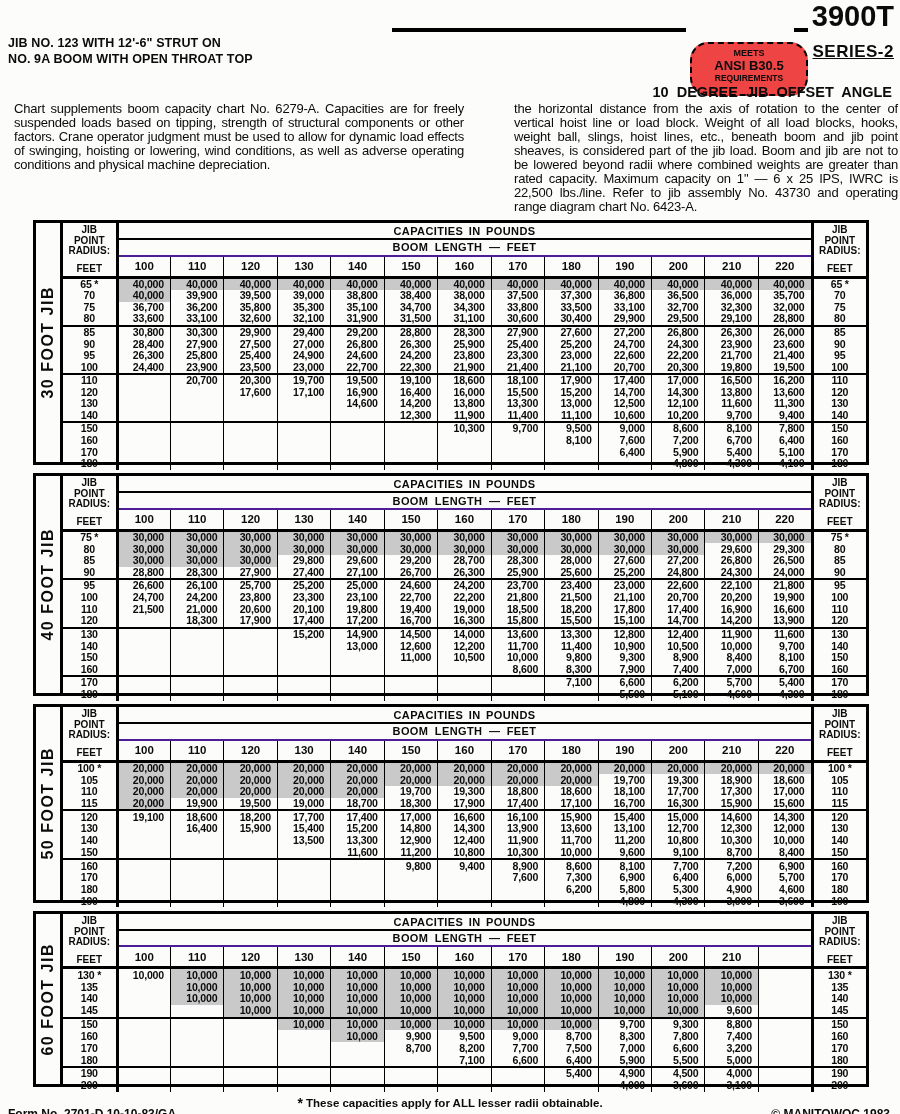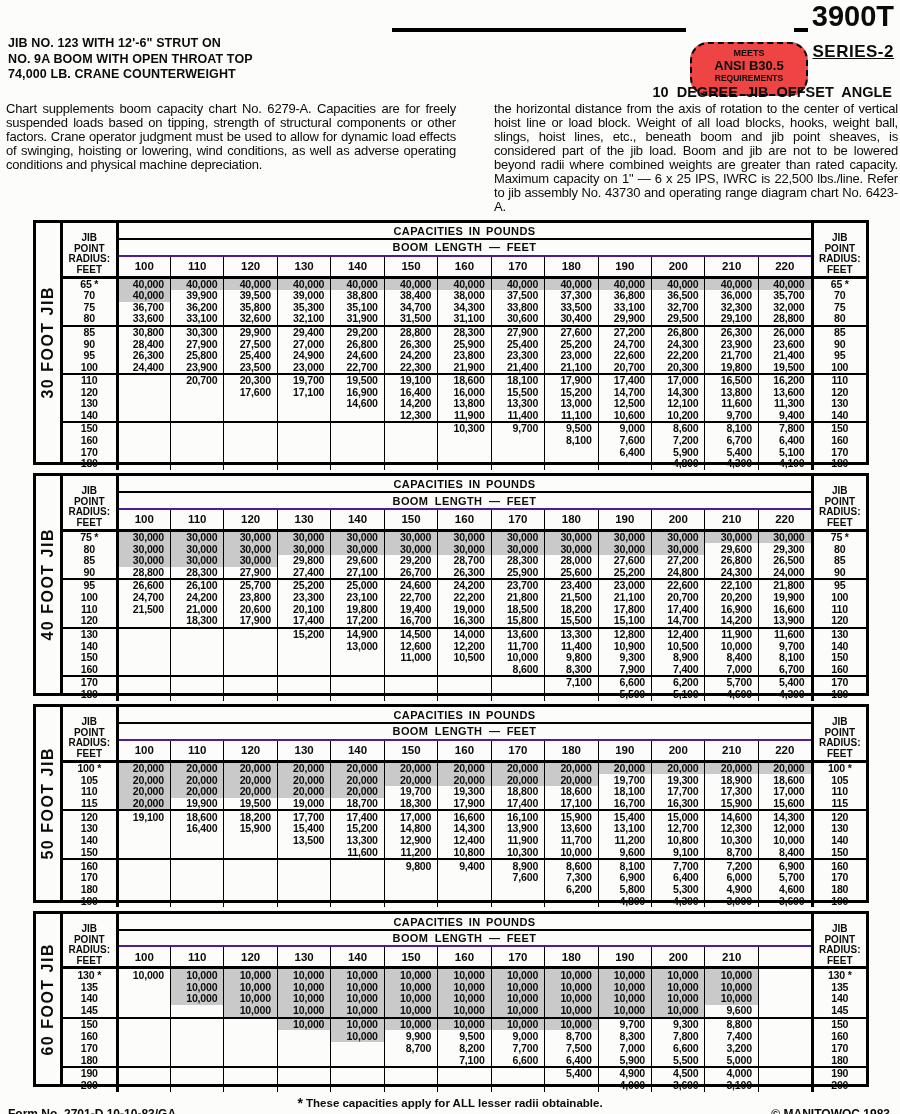--- a/index.html
+++ b/index.html
@@ -14,38 +14,38 @@
   .badge { position:absolute; left:690px; top:2px; width:118px; height:54px; border:2px dashed #000;
            border-radius:18px; text-align:center; font-weight:bold; padding-top:4px; background:#ef4444;margin-top:40px; }
   .badge .b1 { font-size:9px; }
   .badge .b2 { font-size:13px; }
   .badge .b3 { font-size:8.5px; }
   .model { position:absolute; right:6px; top:0; font-size:29px; font-weight:bold; }
   .series { position:absolute; right:6px; top:42px; font-size:17px; font-weight:bold; letter-spacing:.5px;text-decoration:underline; }
   .subs { position:absolute; left:8px; top:36px; font-size:12.5px; font-weight:bold; line-height:15.5px; letter-spacing:.1px; }
   .offset { position:absolute; right:8px; top:84px; font-size:14.5px; font-weight:bold; word-spacing:4px; }
   
-  .intro { display:flex; gap:0; padding:2px 2px 0 6px; }
+  .intro { display:flex; gap:12px; padding:2px 2px 0 14px; }
   .intro .colL { width:450px; }
   .intro .colR { flex:1;margin-left:38px; }
   .intro p { font-size:13px; line-height:14px; text-align:justify; letter-spacing:-.2px; }
   .intro .p1 { margin-bottom:6px; }
   .b85 { font-weight:bold; }
   
   #tables { margin-top:6px; }
   .jibtable { display:flex; border:3px solid #000; margin:0 31px 8px 33px; background:#fcfcfa; }
   .jib-side { width:27px; border-right:3px solid #000; display:flex; align-items:center; justify-content:center; }
   .jib-side span { writing-mode:vertical-rl; transform:rotate(180deg); font-size:16px; font-weight:bold;
                    letter-spacing:1.5px; white-space:nowrap; }
   .jibtable table { border-collapse:collapse; table-layout:fixed; flex:1; width:100%; }
   th { font-weight:bold; color:#0b0b0b; }
   .rh { height:54px; font-size:10px; line-height:10.5px; border-bottom:3px solid #000; }
   .rh-l { border-right:3px solid #000; }
   .rh-r { border-left:3px solid #000; }
-  .rh-in { height:52px; display:flex; flex-direction:column; justify-content:space-between; align-items:center; padding:10px 0 1px; }
+  .rh-in { height:52px; display:flex; flex-direction:column; justify-content:space-between; align-items:center; padding:2px 0 1px; }
   .h-cap { font-size:11px; letter-spacing:.4px; word-spacing:2px; border-bottom:2px solid #000; padding:1px 0 0; }
   .h-boom { font-size:11px; letter-spacing:.4px; word-spacing:3px; border-bottom:2px solid #4c1d95; padding:0; }
   .h-num { font-size:11.5px; border-bottom:3px solid #000; padding:2px 0; }
   .h-num + .h-num { border-left:1px solid #000; }
   td { font-size:10.6px; font-weight:bold; height:11.2px; line-height:11px; padding:0; letter-spacing:-.2px; }
   td.val { text-align:right; padding-right:6px; }
   td.val + td.val { border-left:1px solid #000; }
   td.rad { text-align:center; }
   td.rad-l { border-right:3px solid #000; }
   td.rad-r { border-left:3px solid #000; }
@@ -66,21 +66,20 @@
     <div class="b1">MEETS</div>
     <div class="b2">ANSI B30.5</div>
     <div class="b3">REQUIREMENTS</div>
   </div>
   <div class="rule2"></div>
   <div class="model">3900T</div>
   <div class="series">SERIES-2</div>
   <div class="subs">
     <div>JIB NO. 123 WITH 12'-6" STRUT ON</div>
     <div>NO. 9A BOOM WITH OPEN THROAT TOP</div>
-    <div>74,000 LB. CRANE COUNTERWEIGHT</div>
   </div>
   <div class="offset">10 DEGREE JIB OFFSET ANGLE</div>
 </div>
 
 <div class="intro">
   <div class="colL">
     <p class="p1">Chart supplements boom capacity chart No. 6279-A. Capacities are for freely suspended loads based on tipping, strength of structural components or other factors. Crane operator judgment must be used to allow for dynamic load effects of swinging, hoisting or lowering, wind conditions, as well as adverse operating conditions and physical machine depreciation.</p>
   </div>
   <div class="colR">
     <p>the horizontal distance from the axis of rotation to the center of vertical hoist line or load block. Weight of all load blocks, hooks, weight ball, slings, hoist lines, etc., beneath boom and jib point sheaves, is considered part of the jib load. Boom and jib are not to be lowered beyond radii where combined weights are greater than rated capacity. Maximum capacity on 1" — 6 x 25 IPS, IWRC is 22,500 lbs./line. Refer to jib assembly No. 43730 and operating range diagram chart No. 6423-A.</p>

